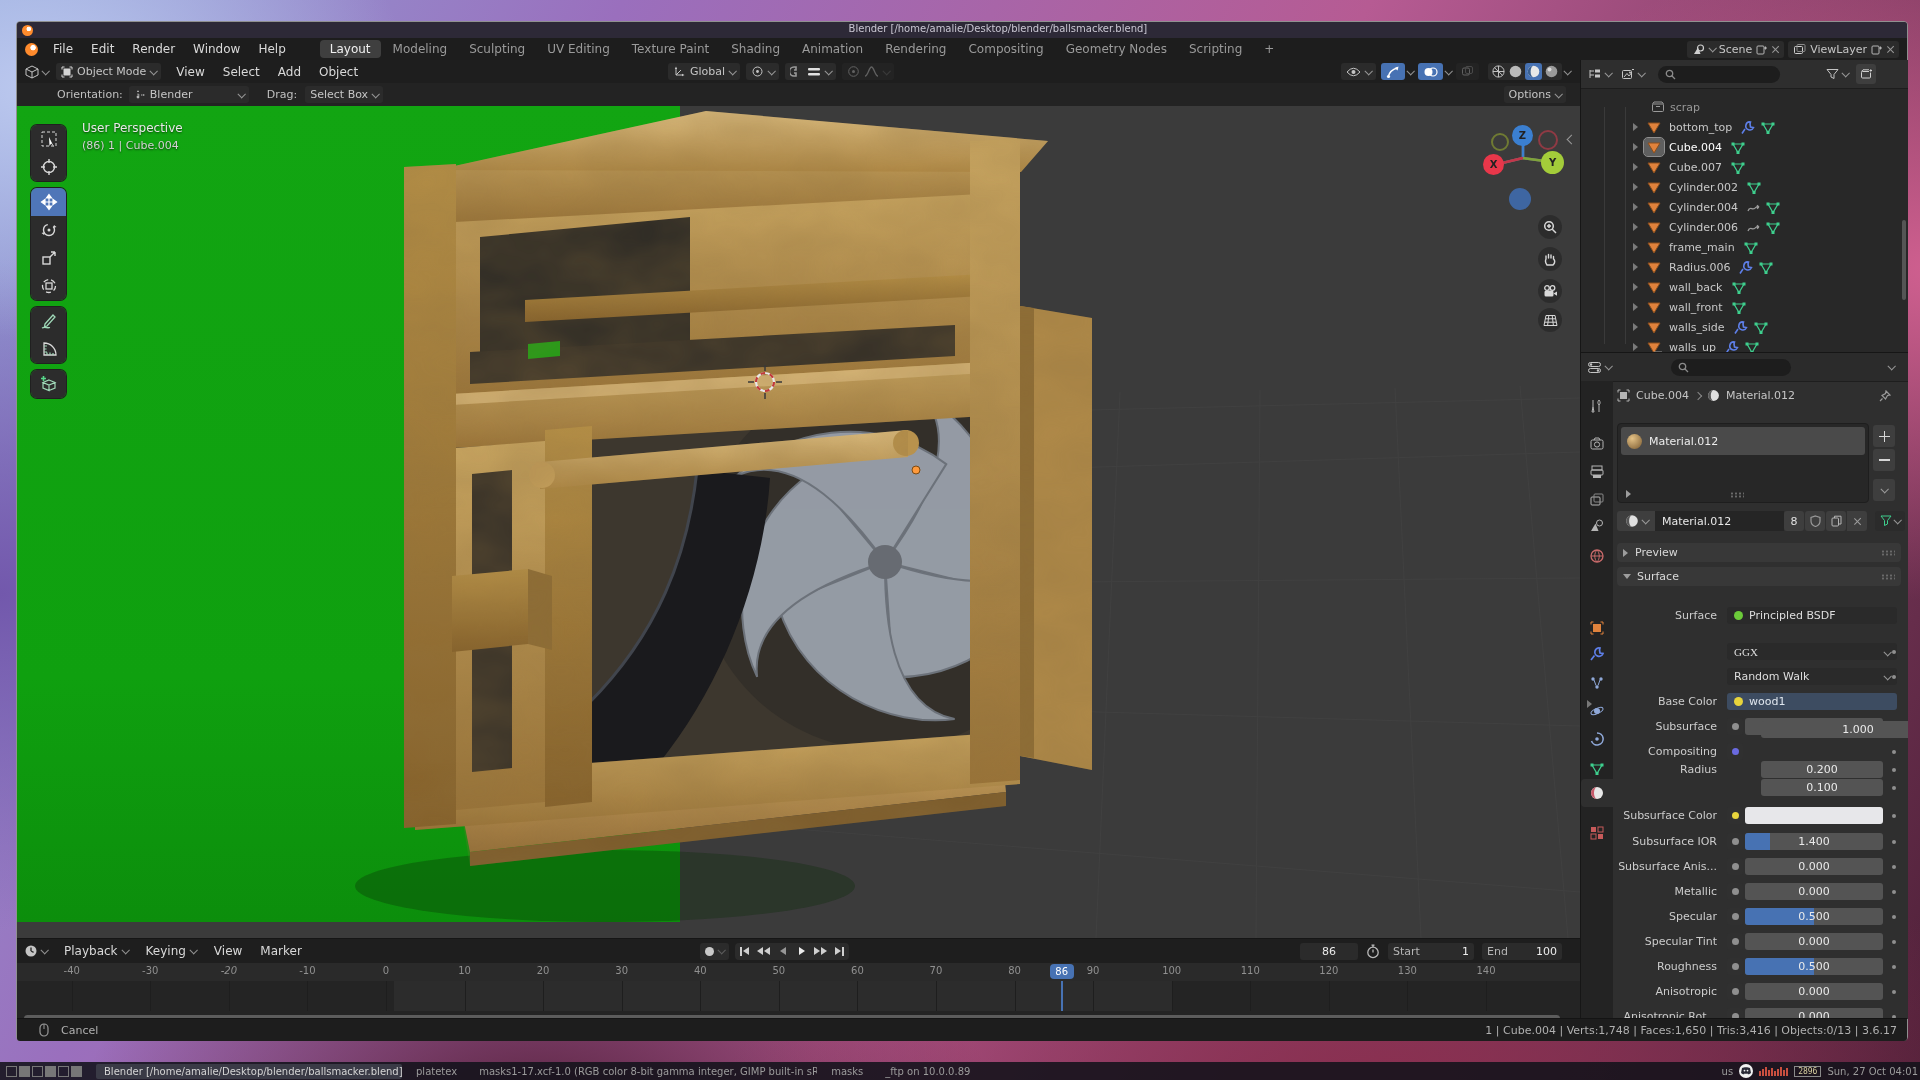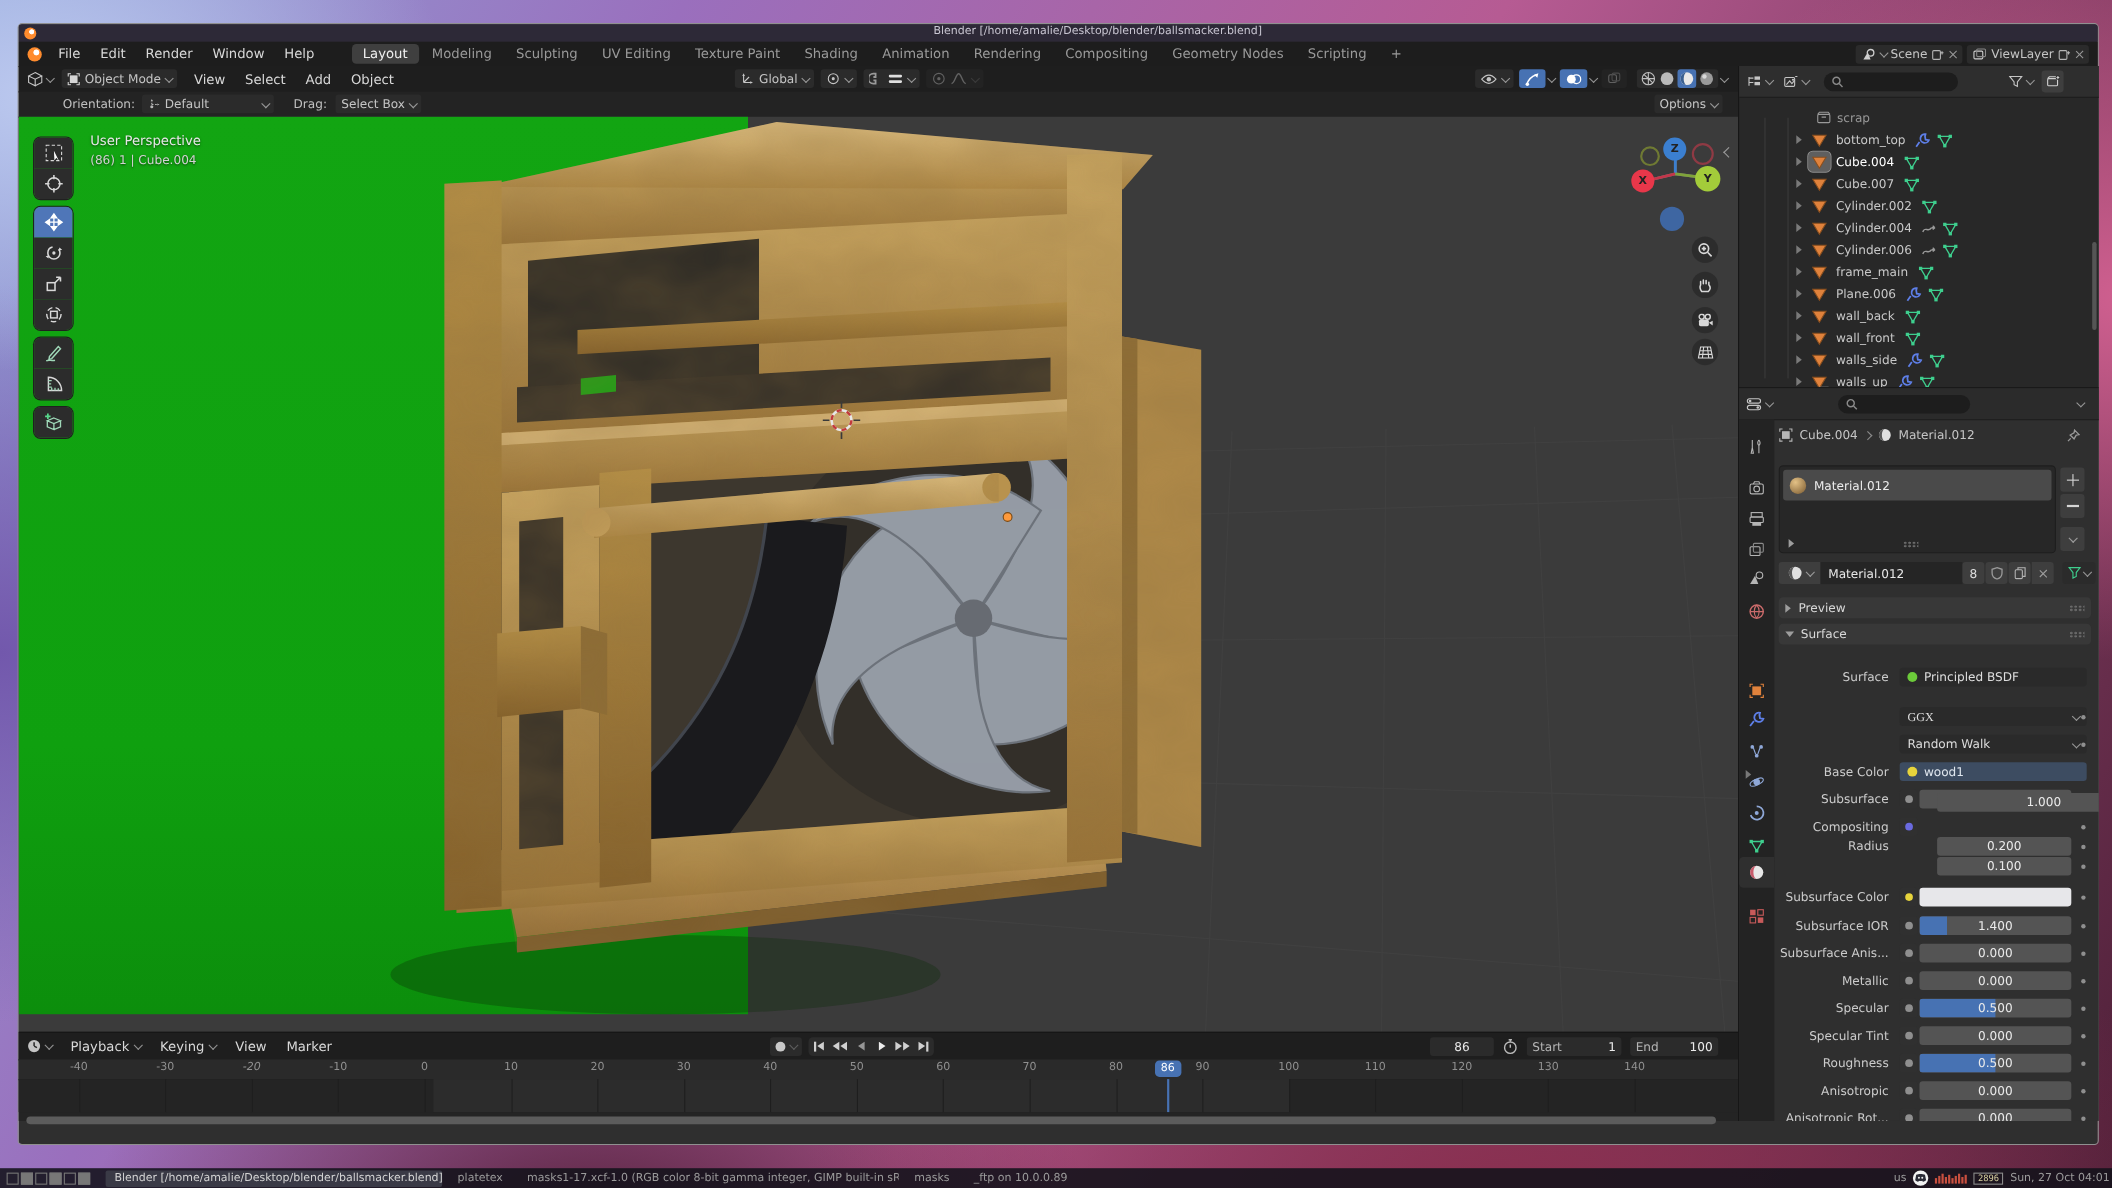--- a/index.html
+++ b/index.html
@@ -293,21 +293,21 @@
   </div>
 
   <div id="vpts">
     <span style="margin-left:40px;color:#c0c0c0">Orientation:</span>
     <div class="fieldbox" style="margin-left:6px;min-width:110px">
       <svg width="12" height="12" viewBox="0 0 12 12">
           <path d="M4,6 V2 M4,6 H9" stroke="#b5b5b5" stroke-dasharray="1.5 1.5" fill="none"></path>
           <circle cx="4" cy="8" r="1.4" fill="#b5b5b5"></circle>
           <path d="M4,1 L5,3 H3 Z M11,6 L9,5 V7 Z" fill="#b5b5b5"></path>
         </svg>
-      <span>Default</span>
+      <span>Blender</span>
       <span class="cv" style="margin-left:auto"></span>
     </div>
     <span style="margin-left:18px;color:#c0c0c0">Drag:</span>
     <div class="fieldbox" style="margin-left:8px">
       <span>Select Box</span>
       <span class="cv"></span>
     </div>
     <div class="fieldbox" style="position:absolute;right:14px">
       <span>Options</span>
       <span class="cv"></span>
@@ -730,21 +730,21 @@
             </svg>
           </div>
         </div>
         <div class="orow" style="top: 197px; padding-left: 52px;">
           <div><span class="tr-r" style="opacity:.7"></span></div>
           <div class="iconbtn" style="margin-left: 6px; width: 20px; height: 18px; border-radius: 4px;">
             <svg width="16" height="15" viewBox="0 0 16 15">
               <path d="M2,3 H14 L8,13 Z" fill="#e0823c" stroke="#8a4f1e"></path>
             </svg>
           </div>
-          <div class="lbl">Plane.006</div>
+          <div class="lbl">Radius.006</div>
           <div style="display: flex; gap: 5px; margin-left: 8px; align-items: center;">
             <svg width="15" height="15" viewBox="0 0 15 15">
               <path d="M10.5,2 A4,4 0 1 0 13.5,7.5 L10.5,7 L10,4 Z M5,9 L2,13.5" fill="none" stroke="#5e7fe8" stroke-width="1.6"></path>
             </svg>
             <svg width="16" height="15" viewBox="0 0 16 15">
               <path d="M3,4 H13 L8,12.5 Z" fill="none" stroke="#3ecf8e" stroke-width="1.2"></path>
               <rect x="1.5" y="2.5" width="3" height="3" fill="#3ecf8e"></rect>
               <rect x="11.5" y="2.5" width="3" height="3" fill="#3ecf8e"></rect>
               <rect x="6.5" y="11" width="3" height="3" fill="#3ecf8e"></rect>
             </svg>
@@ -1261,20 +1261,28 @@
         <div class="gline" style="left: 1154.7px;"></div>
         <div class="gline" style="left: 1233.27px;"></div>
         <div class="gline" style="left: 1311.84px;"></div>
         <div class="gline" style="left: 1390.41px;"></div>
         <div class="gline" style="left: 1468.98px;"></div>
         <div style="position: absolute; left: 1043.7px; top: 0px; bottom: 0px; width: 2px; background: rgb(71, 114, 179);"></div>
       </div>
     <div id="tlscroll"></div>
   </div>
 
+  <div id="statusbar">
+    <svg width="10" height="14" viewBox="0 0 10 14" style="margin-left:22px">
+        <rect x="1" y="1" width="8" height="12" rx="4" fill="none" stroke="#9a9a9a" stroke-width="1.2"></rect>
+        <path d="M5,1 V6" stroke="#9a9a9a"></path>
+      </svg>
+    <span style="margin-left:12px">Cancel</span>
+    <span style="margin-left:auto;margin-right:10px">1 | Cube.004 | Verts:1,748 | Faces:1,650 | Tris:3,416 | Objects:0/13 | 3.6.17</span>
+  </div>
 </div>
 
 <div id="taskbar">
   <div style="display:flex;align-items:center;margin-left:6px;gap:2px" id="pagers">
       <div style="width: 9px; height: 9px; color: rgb(138, 138, 138); font-size: 7px; line-height: 9px; text-align: center; background: none; border: 1px solid rgb(119, 119, 119);"></div>
       <div style="width: 9px; height: 9px; color: rgb(138, 138, 138); font-size: 7px; line-height: 9px; text-align: center; background: rgb(119, 119, 119); border: 1px solid rgb(119, 119, 119);"></div>
       <div style="width: 9px; height: 9px; color: rgb(138, 138, 138); font-size: 7px; line-height: 9px; text-align: center; background: none; border: 1px solid rgb(119, 119, 119);"></div>
       <div style="width: 9px; height: 9px; color: rgb(138, 138, 138); font-size: 7px; line-height: 9px; text-align: center; background: rgb(119, 119, 119); border: 1px solid rgb(119, 119, 119);"></div>
       <div style="width: 9px; height: 9px; color: rgb(138, 138, 138); font-size: 7px; line-height: 9px; text-align: center; background: none; border: 1px solid rgb(119, 119, 119);"></div>
       <div style="width: 9px; height: 9px; color: rgb(138, 138, 138); font-size: 7px; line-height: 9px; text-align: center; background: rgb(119, 119, 119); border: 1px solid rgb(119, 119, 119);"></div>

